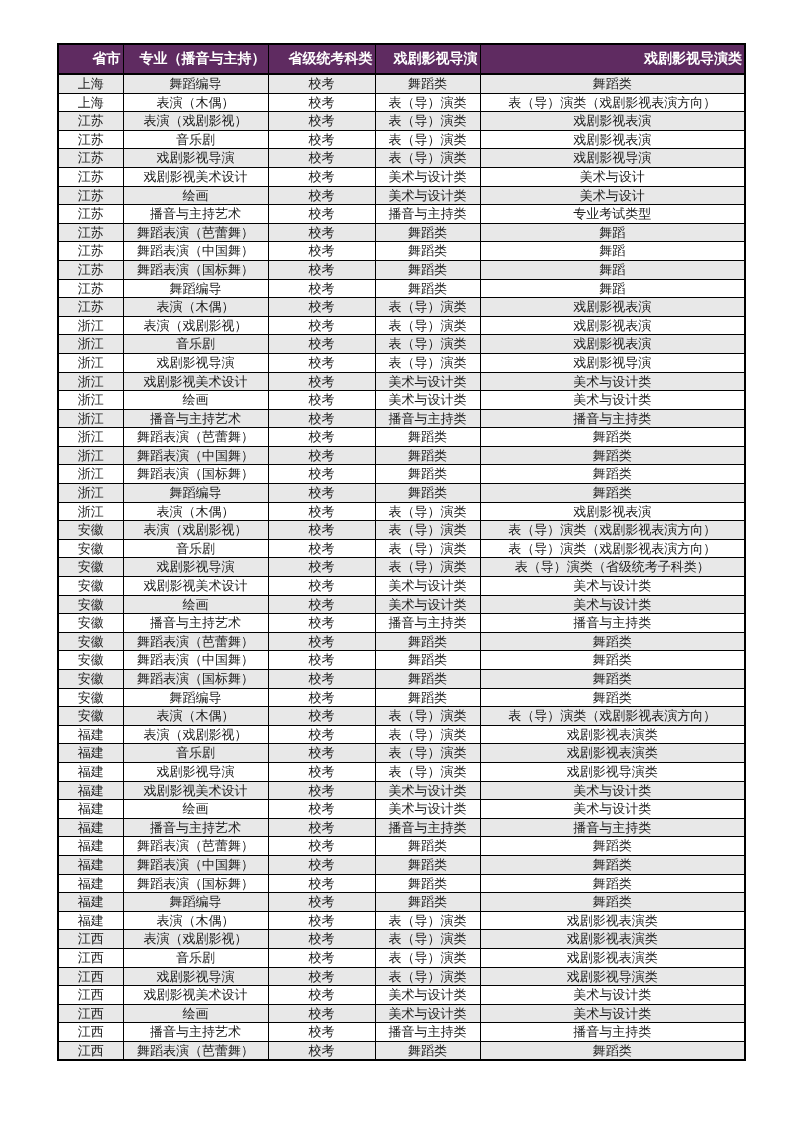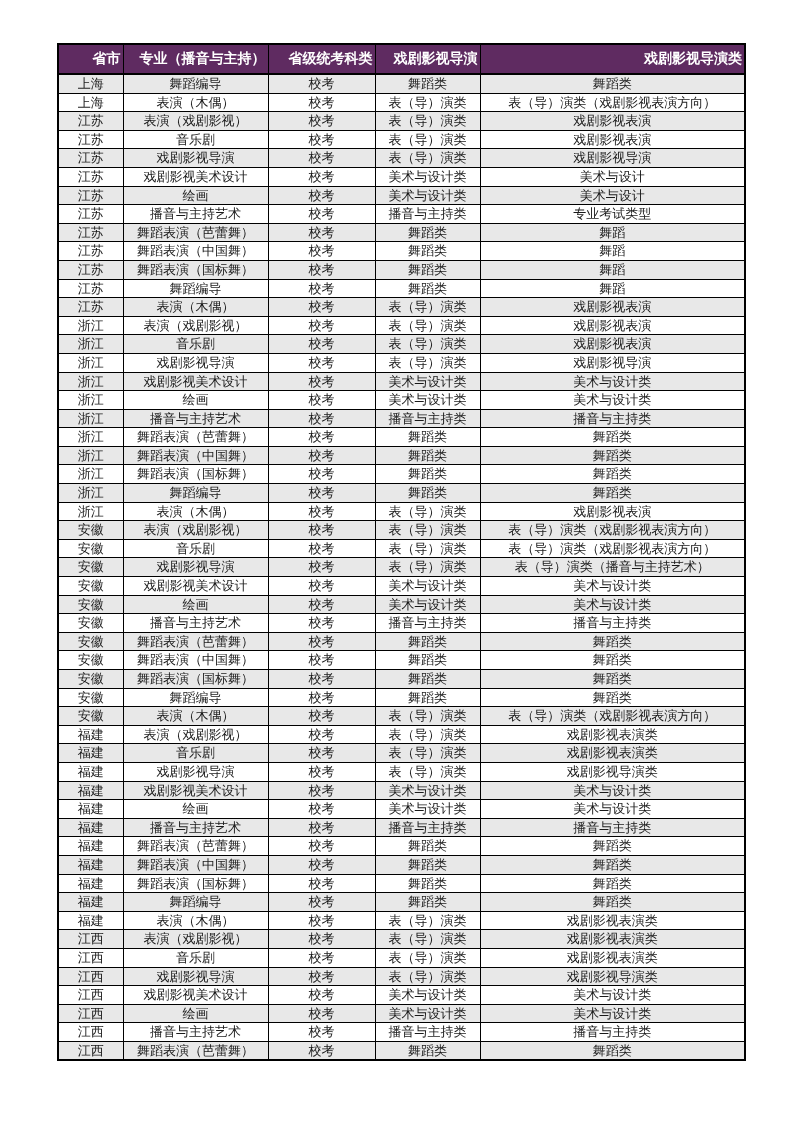--- a/index.html
+++ b/index.html
@@ -257,21 +257,21 @@
           <td>音乐剧</td>
           <td>校考</td>
           <td>表（导）演类</td>
           <td>表（导）演类（戏剧影视表演方向）</td>
         </tr>
         <tr class="shaded">
           <td>安徽</td>
           <td>戏剧影视导演</td>
           <td>校考</td>
           <td>表（导）演类</td>
-          <td>表（导）演类（播音与主持艺术）</td>
+          <td>表（导）演类（省级统考子科类）</td>
         </tr>
         <tr>
           <td>安徽</td>
           <td>戏剧影视美术设计</td>
           <td>校考</td>
           <td>美术与设计类</td>
           <td>美术与设计类</td>
         </tr>
         <tr class="shaded">
           <td>安徽</td>

